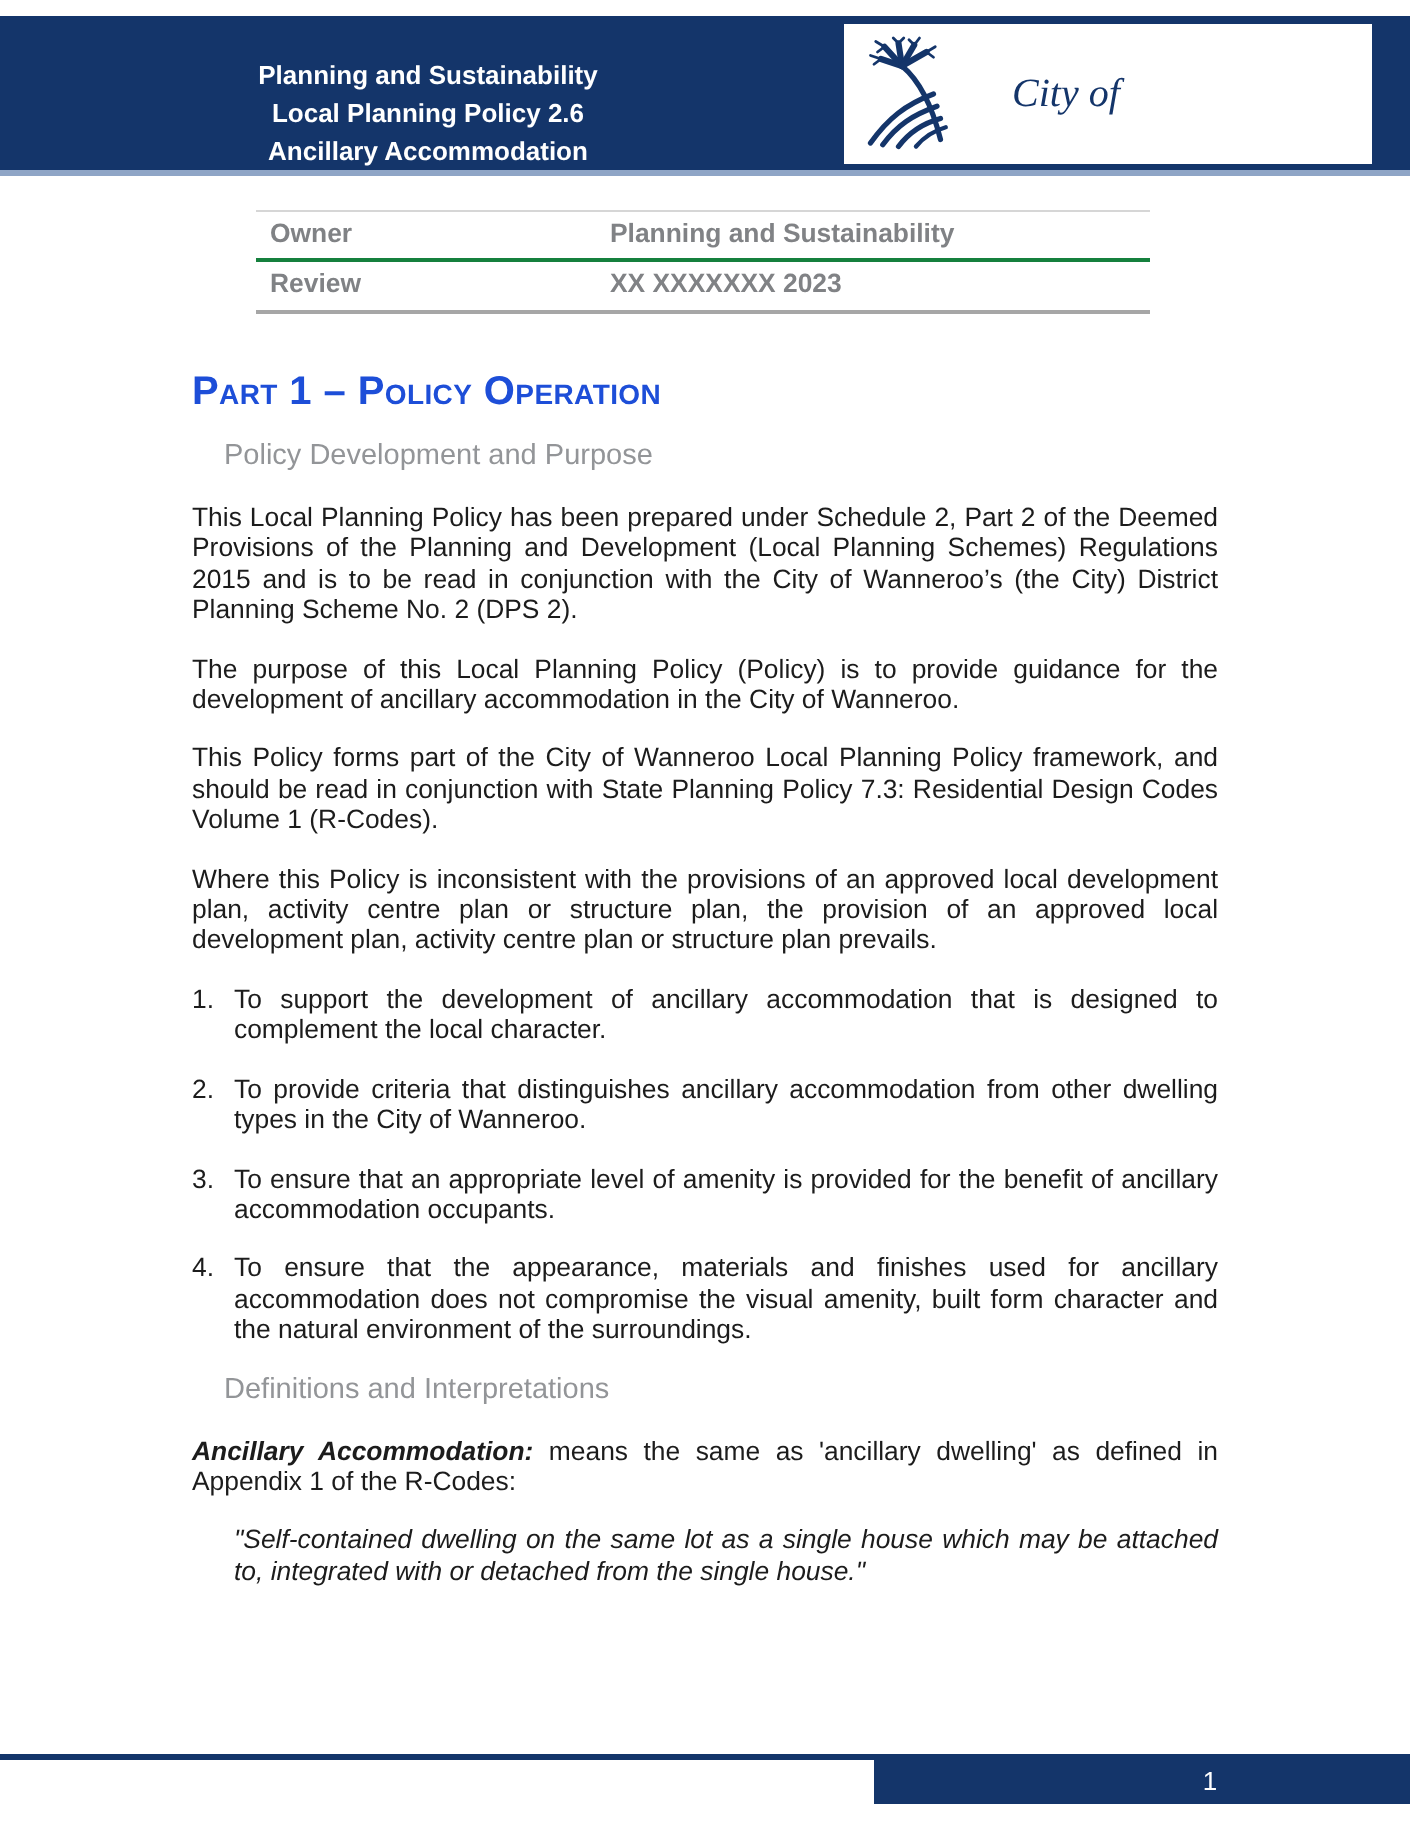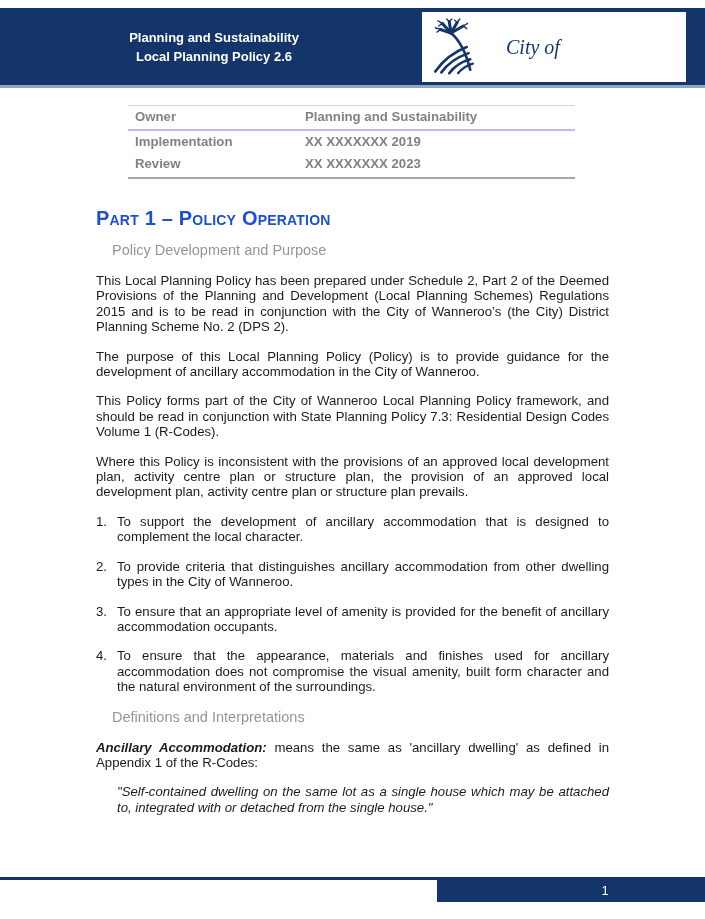--- a/index.html
+++ b/index.html
@@ -53,21 +53,21 @@
   
   .info-table {
     margin: 17px 0 0 128px;
     width: 447px;
     border-top: 1px solid #d6d6d6;
     font-weight: bold;
     color: #808285;
     font-size: 13.2px;
   }
   .info-row { display: flex; padding: 3px 0 3px 7px; line-height: 16px; }
-  .info-row.first { border-bottom: 2px solid #c4b5fd; padding-bottom: 4px; }
+  .info-row.first { border-bottom: 2px solid #15803d; padding-bottom: 4px; }
   .info-row.last { border-bottom: 2px solid #a6a6a6; padding-bottom: 5px; }
   .info-label { width: 170px; flex-shrink: 0; }
   .info-value { flex: 1; }
 
   
   .content { margin: 0 96px; width: 513px; }
   .part-heading {
     margin-top: 28px;
     color: #1d4ed8;
     font-size: 20px;
@@ -138,20 +138,21 @@
 </style>
 </head>
 <body>
 
 <div class="page">
 
   <div class="header-band">
     <div class="header-titles">
       <div>Planning and Sustainability</div>
       <div>Local Planning Policy 2.6</div>
+      <div>Ancillary Accommodation</div>
     </div>
     <div class="logo-box">
       <svg class="logo-icon" viewBox="0 0 64 64" xmlns="http://www.w3.org/2000/svg">
         <g stroke="#14356a" fill="none" stroke-linecap="round">
 
           <path d="M6 60 C 16 46, 26 38, 42 32" stroke-width="3"></path>
           <path d="M13 61 C 21 50, 30 44, 44 39" stroke-width="3"></path>
           <path d="M22 62 C 28 54, 35 49, 46 46" stroke-width="3"></path>
           <path d="M32 62 C 37 56, 42 53, 49 51" stroke-width="2.5"></path>
 
@@ -173,24 +174,20 @@
         <div class="logo-city-of">City of</div>
       </div>
     </div>
   </div>
 
   <div class="info-table">
     <div class="info-row first">
       <div class="info-label">Owner</div>
       <div class="info-value">Planning and Sustainability</div>
     </div>
-    <div class="info-row">
-      <div class="info-label">Implementation</div>
-      <div class="info-value">XX XXXXXXX 2019</div>
-    </div>
     <div class="info-row last">
       <div class="info-label">Review</div>
       <div class="info-value">XX XXXXXXX 2023</div>
     </div>
   </div>
 
   <div class="content">
 
     <div class="part-heading">Part 1 – Policy Operation</div>
 

